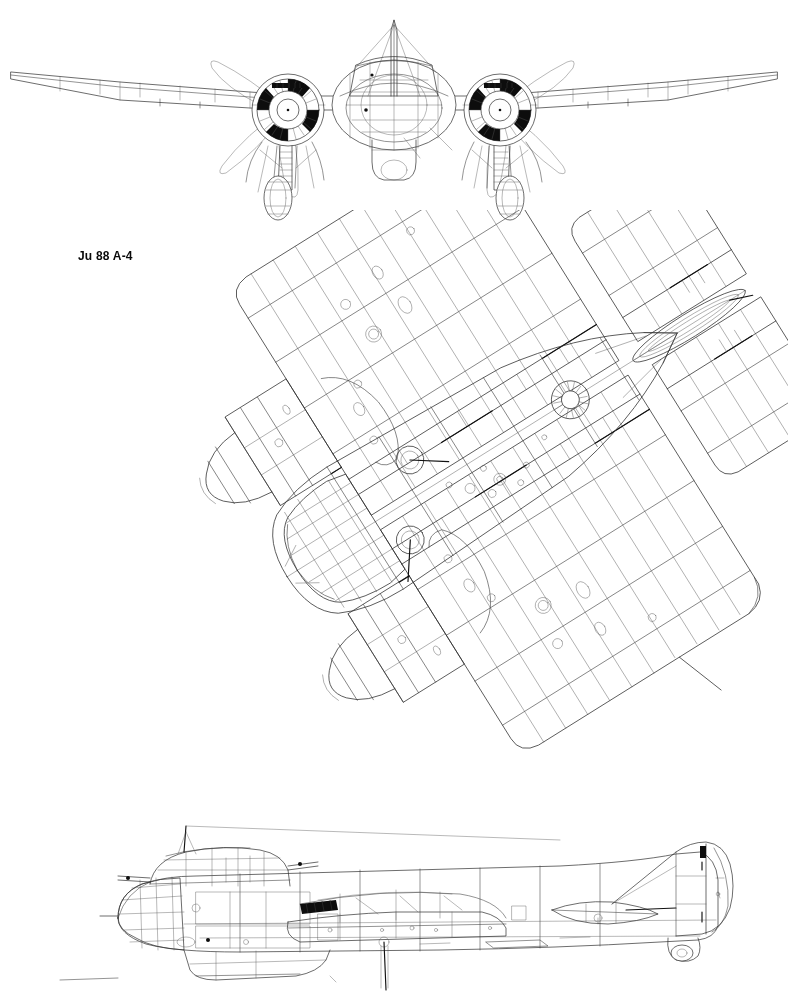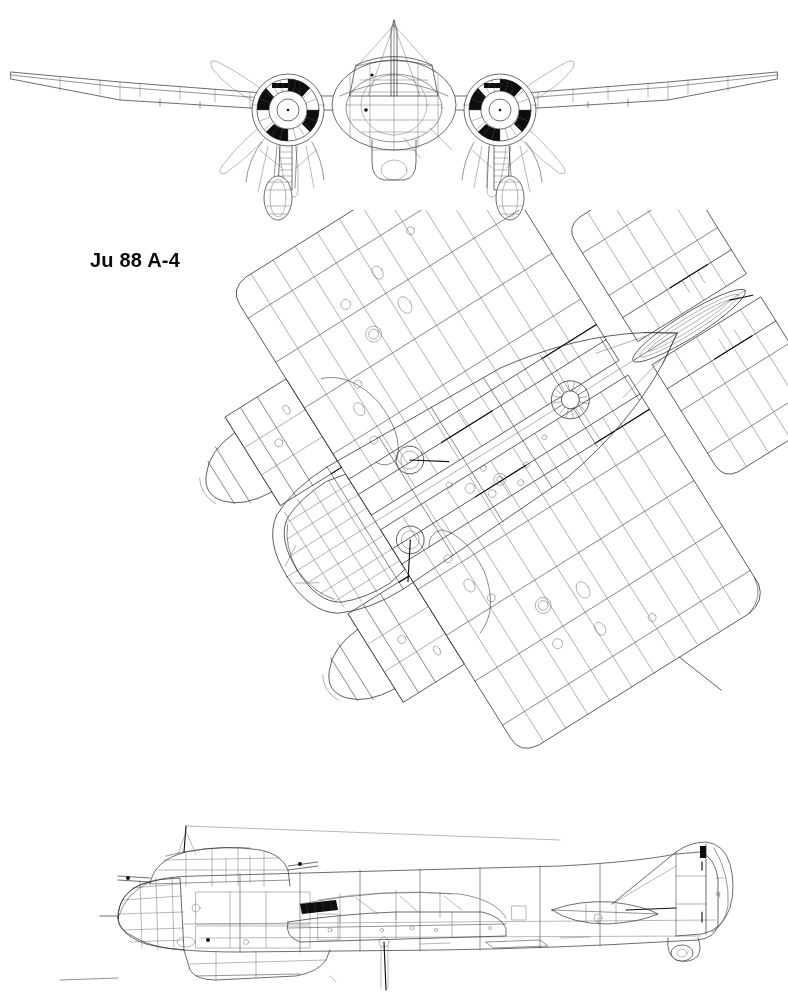--- a/index.html
+++ b/index.html
@@ -457,15 +457,15 @@
     <ellipse class="wht" cx="682" cy="135" rx="11" ry="8"></ellipse>
     <ellipse class="lnf" cx="682" cy="135" rx="5" ry="4"></ellipse>
   </g>
 
   <g>
     <path class="ln2" d="M60,162 L118,160" transform="translate(0,0)"></path>
     <path class="lnf" d="M336,164 L330,158"></path>
   </g>
 </svg>
 
-<div class="caption" style="left:90px;top:249px;font-size:20px;">Ju 88 A-4</div>
+<div class="caption" style="left:78px;top:249px;font-size:12px;">Ju 88 A-4</div>
 
 </div>
 
 </body></html>

